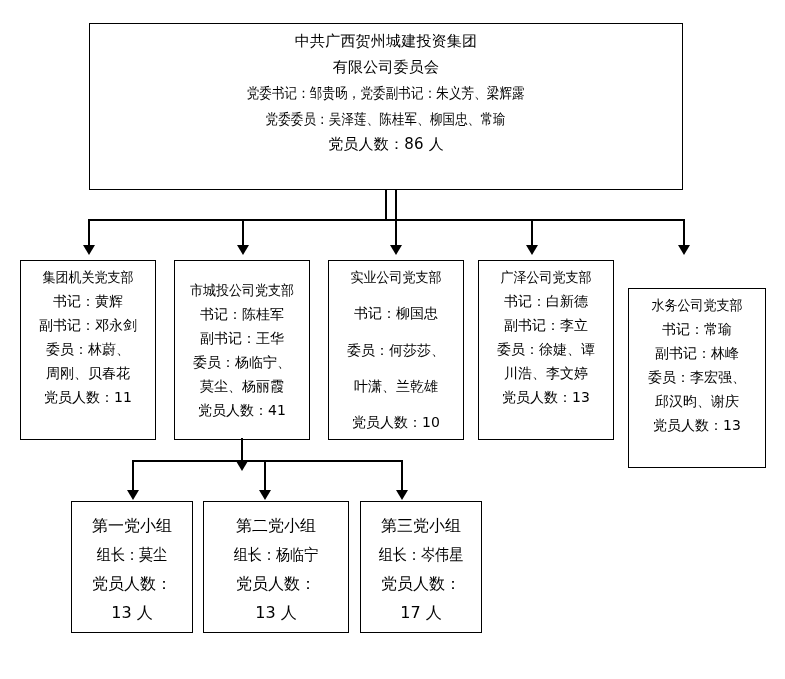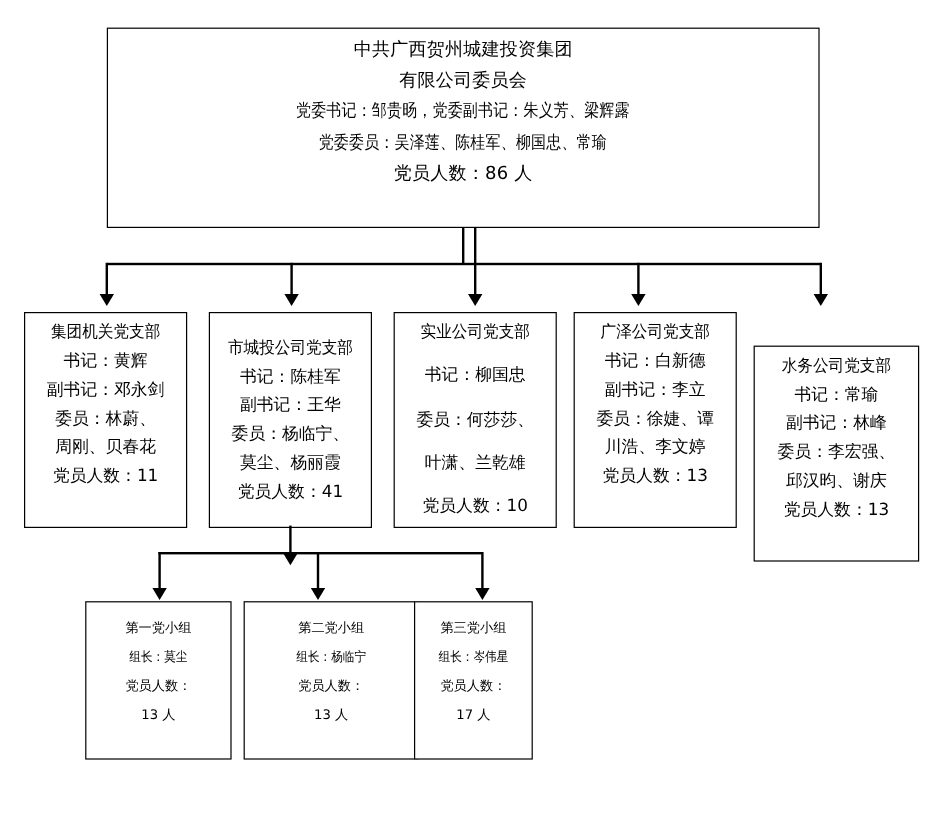--- a/index.html
+++ b/index.html
@@ -73,31 +73,31 @@
   #branch-1 { left: 174px; width: 136px; justify-content: center; }
   #branch-2 { left: 328px; width: 136px; justify-content: space-between; }
   #branch-3 { left: 478px; width: 136px; }
   #branch-4 { left: 628px; width: 138px; margin-top: 28px; }
 
   
   .group {
     top: 501px;
     height: 132px;
     padding-top: 16px;
-    font-size: 11px;
+    font-size: 16px;
   }
   .group .line {
     margin-bottom: 13px;
   }
   .group .line.squeeze {
     transform: scaleX(0.88);
   }
   #group-0 { left: 71px;  width: 122px; }
   #group-1 { left: 203px; width: 146px; }
-  #group-2 { left: 345px; width: 99px; }
+  #group-2 { left: 360px; width: 122px; }
 
   
   .conn {
     position: absolute;
     background: #000000;
   }
   .vline { width: 2px; }
   .hline { height: 2px; }
 
   .arrow {

